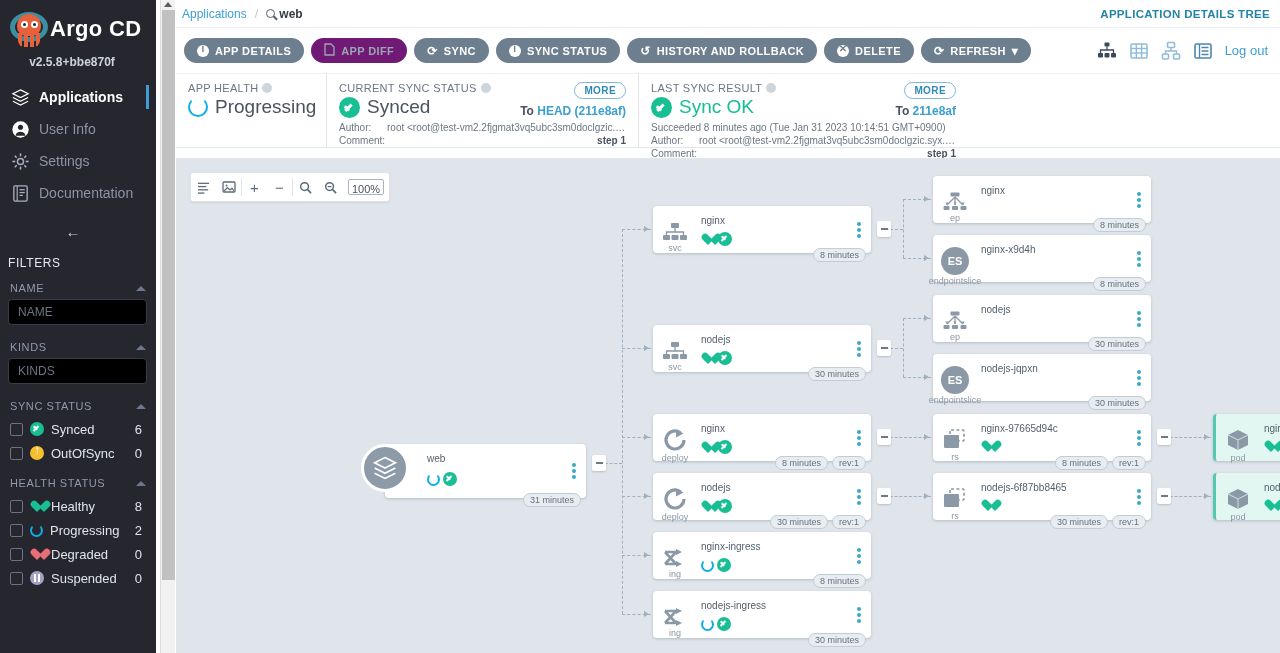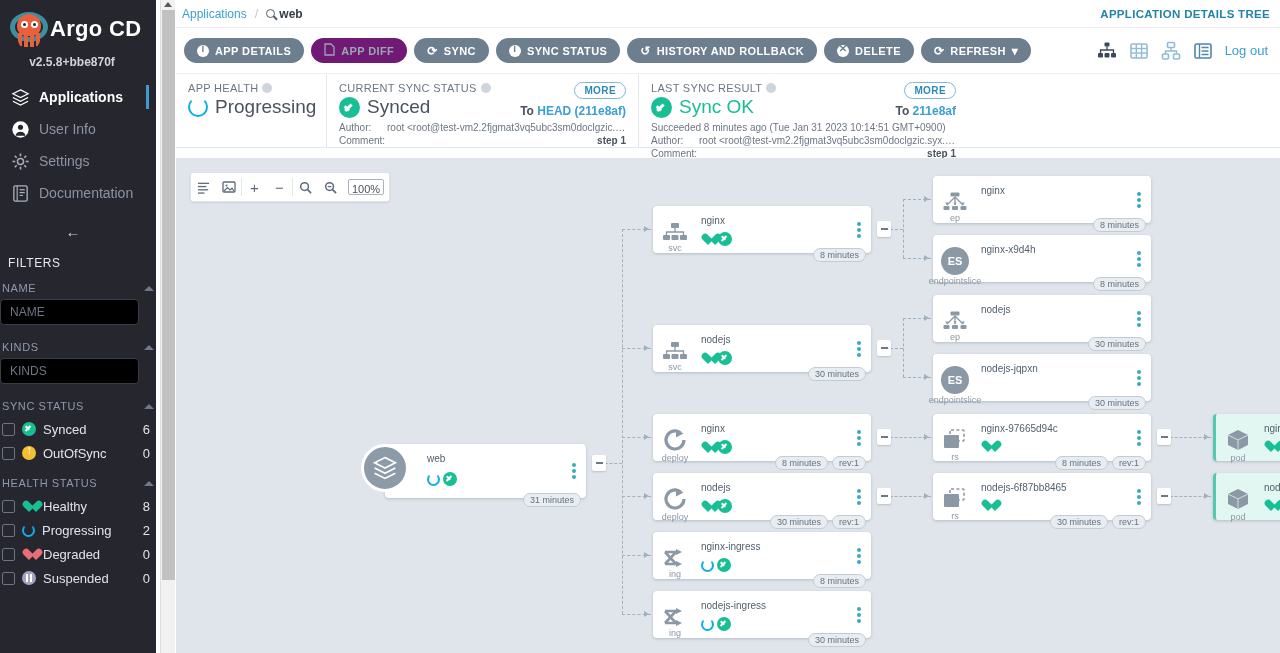--- a/index.html
+++ b/index.html
@@ -31,21 +31,21 @@
     font-weight:bold; padding-right:12px;}
   .navitem{ display:flex; align-items:center; gap:9px; height:32px; padding-left:11px;
     font-size:14px; color:#8d94a3; position:relative; cursor:pointer;}
   .navitem.active{ color:#fff; font-weight:bold;}
   .navitem.active:after{ content:''; position:absolute; right:7px; top:4px;
     width:3px;height:24px; background:#3f9bd6;}
   .navicon{ width:19px;height:19px; display:inline-block; position:relative; flex:0 0 19px;}
   .collapse{ text-align:center; color:#c9cedb; font-size:15px; margin:14px 0 16px 0;
     padding-right:10px; cursor:pointer;}
   .filters-h{ font-size:12px; letter-spacing:.6px; color:#e6e9ef; padding:0 0 9px 8px;}
-  .fgroup{ padding:0 0;}
+  .fgroup{ padding:0 8px;}
   .fgrow{ display:flex; justify-content:space-between; align-items:center;
     font-size:11px; letter-spacing:.6px; color:#9099ab; padding:3px 2px 5px 2px;}
   .caret{ width:0;height:0;border-left:5px solid transparent;border-right:5px solid transparent;
     border-bottom:5px solid #6f7788;}
   .finput{ width:139px; height:26px; background:#000; border:1px solid #3a3c46;
     border-radius:4px; color:#6d7485; font-size:12px; padding:0 9px; line-height:24px;
     margin-bottom:13px;}
   .fitem{ display:flex; align-items:center; gap:7px; font-size:13px; color:#dfe3ea;
     height:24px; padding-left:2px;}
   .cbox{ width:13px;height:13px;border:1px solid #6c7383; border-radius:2px; flex:0 0 13px;}

